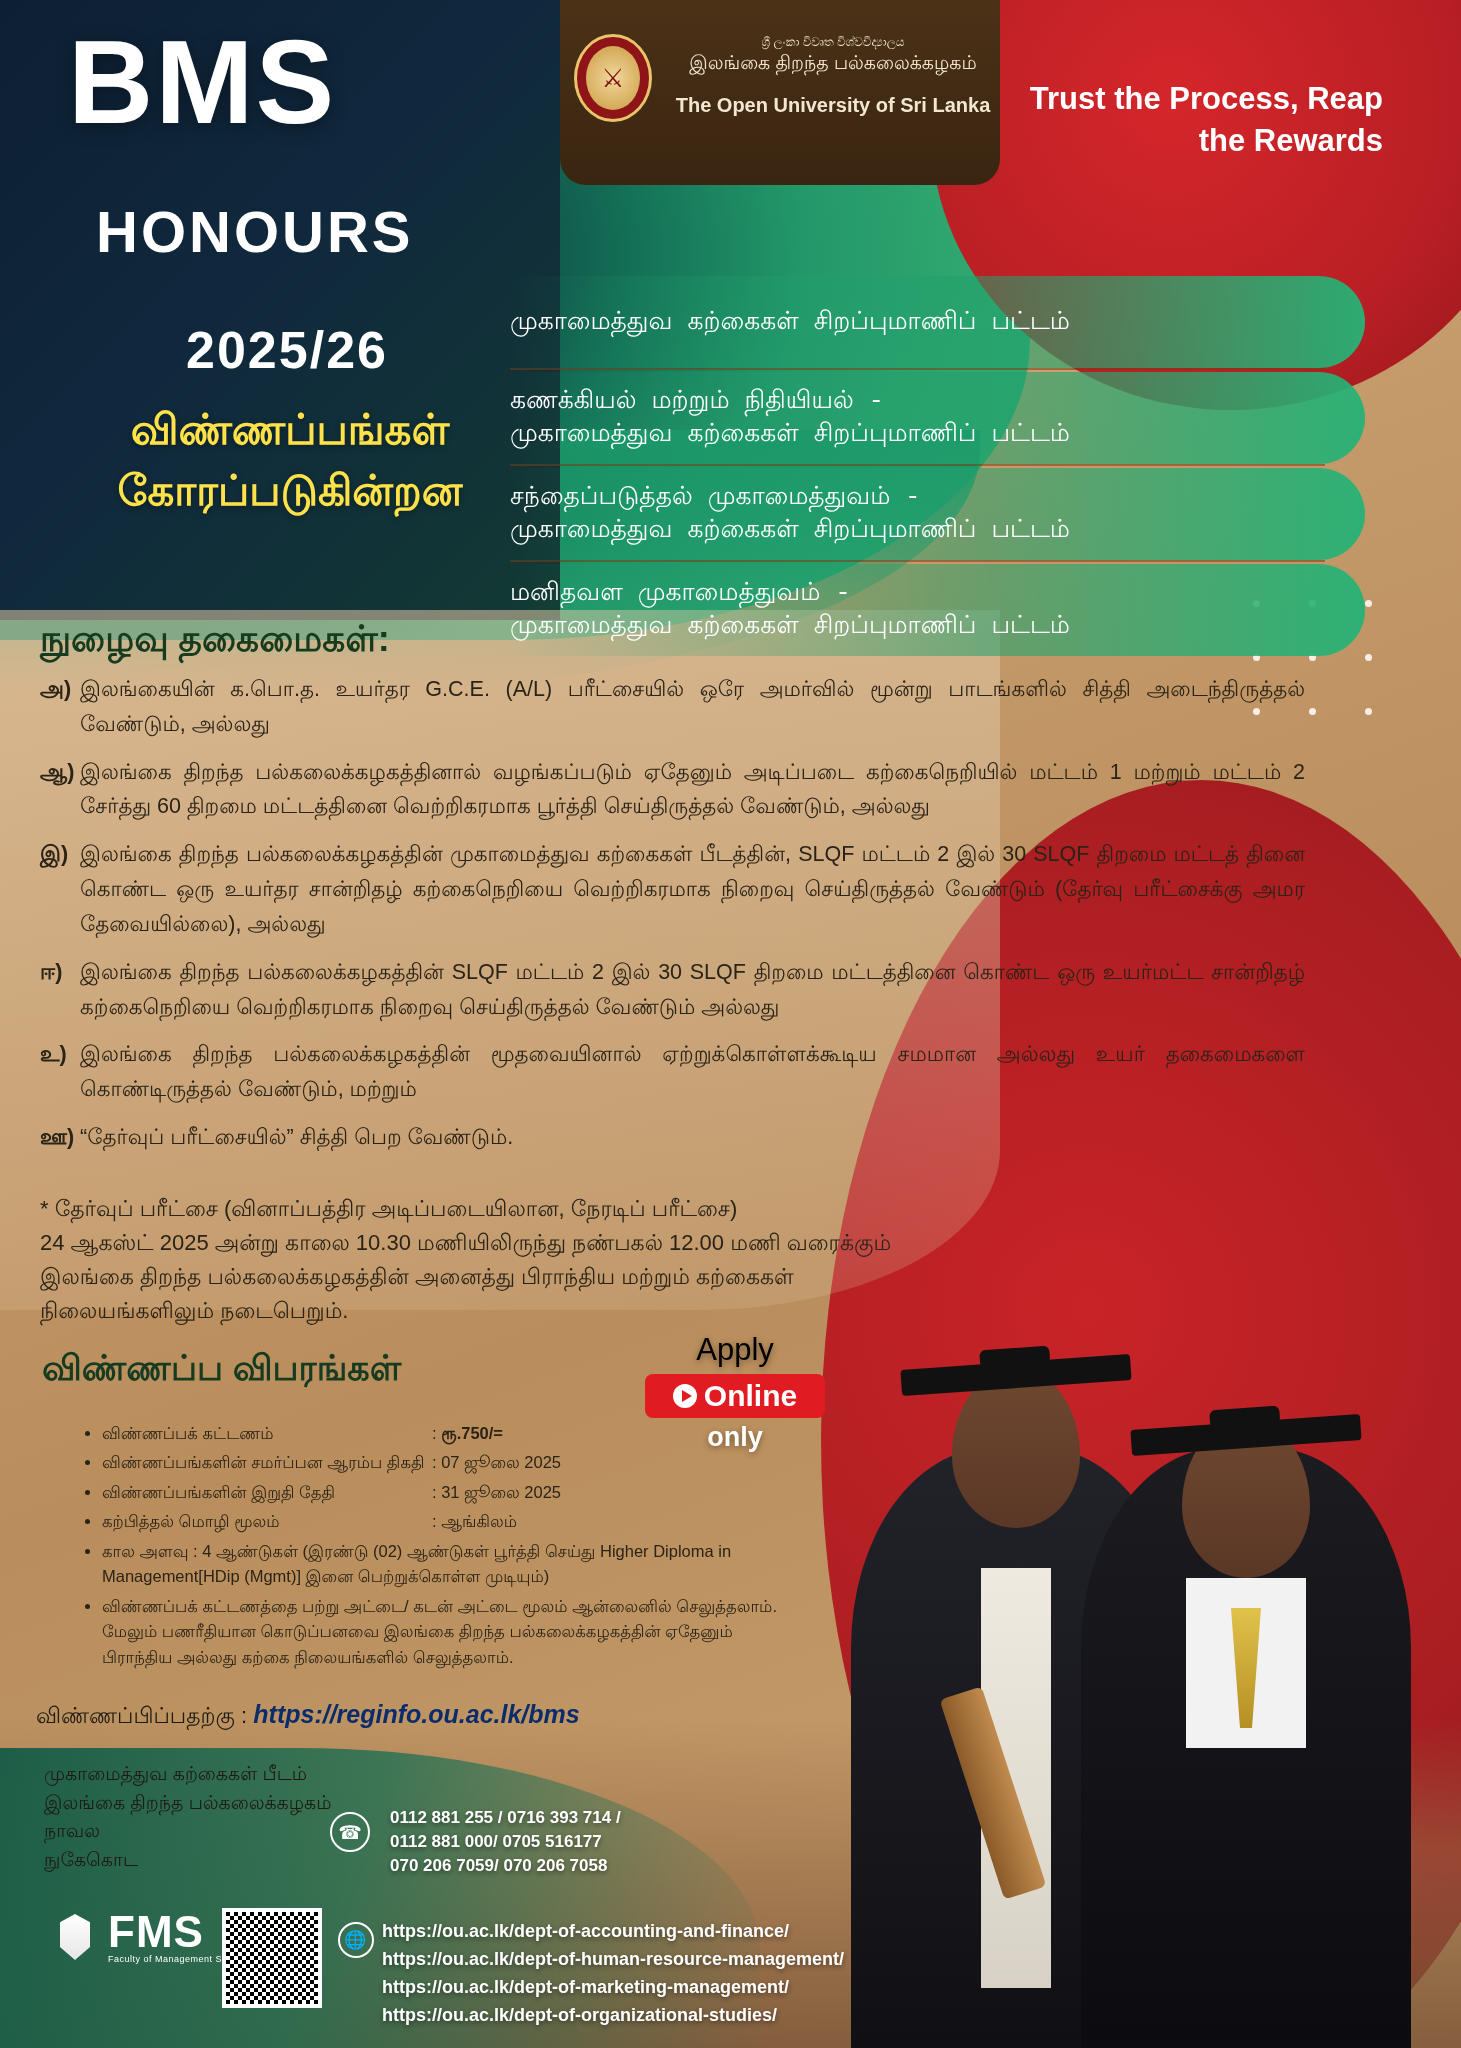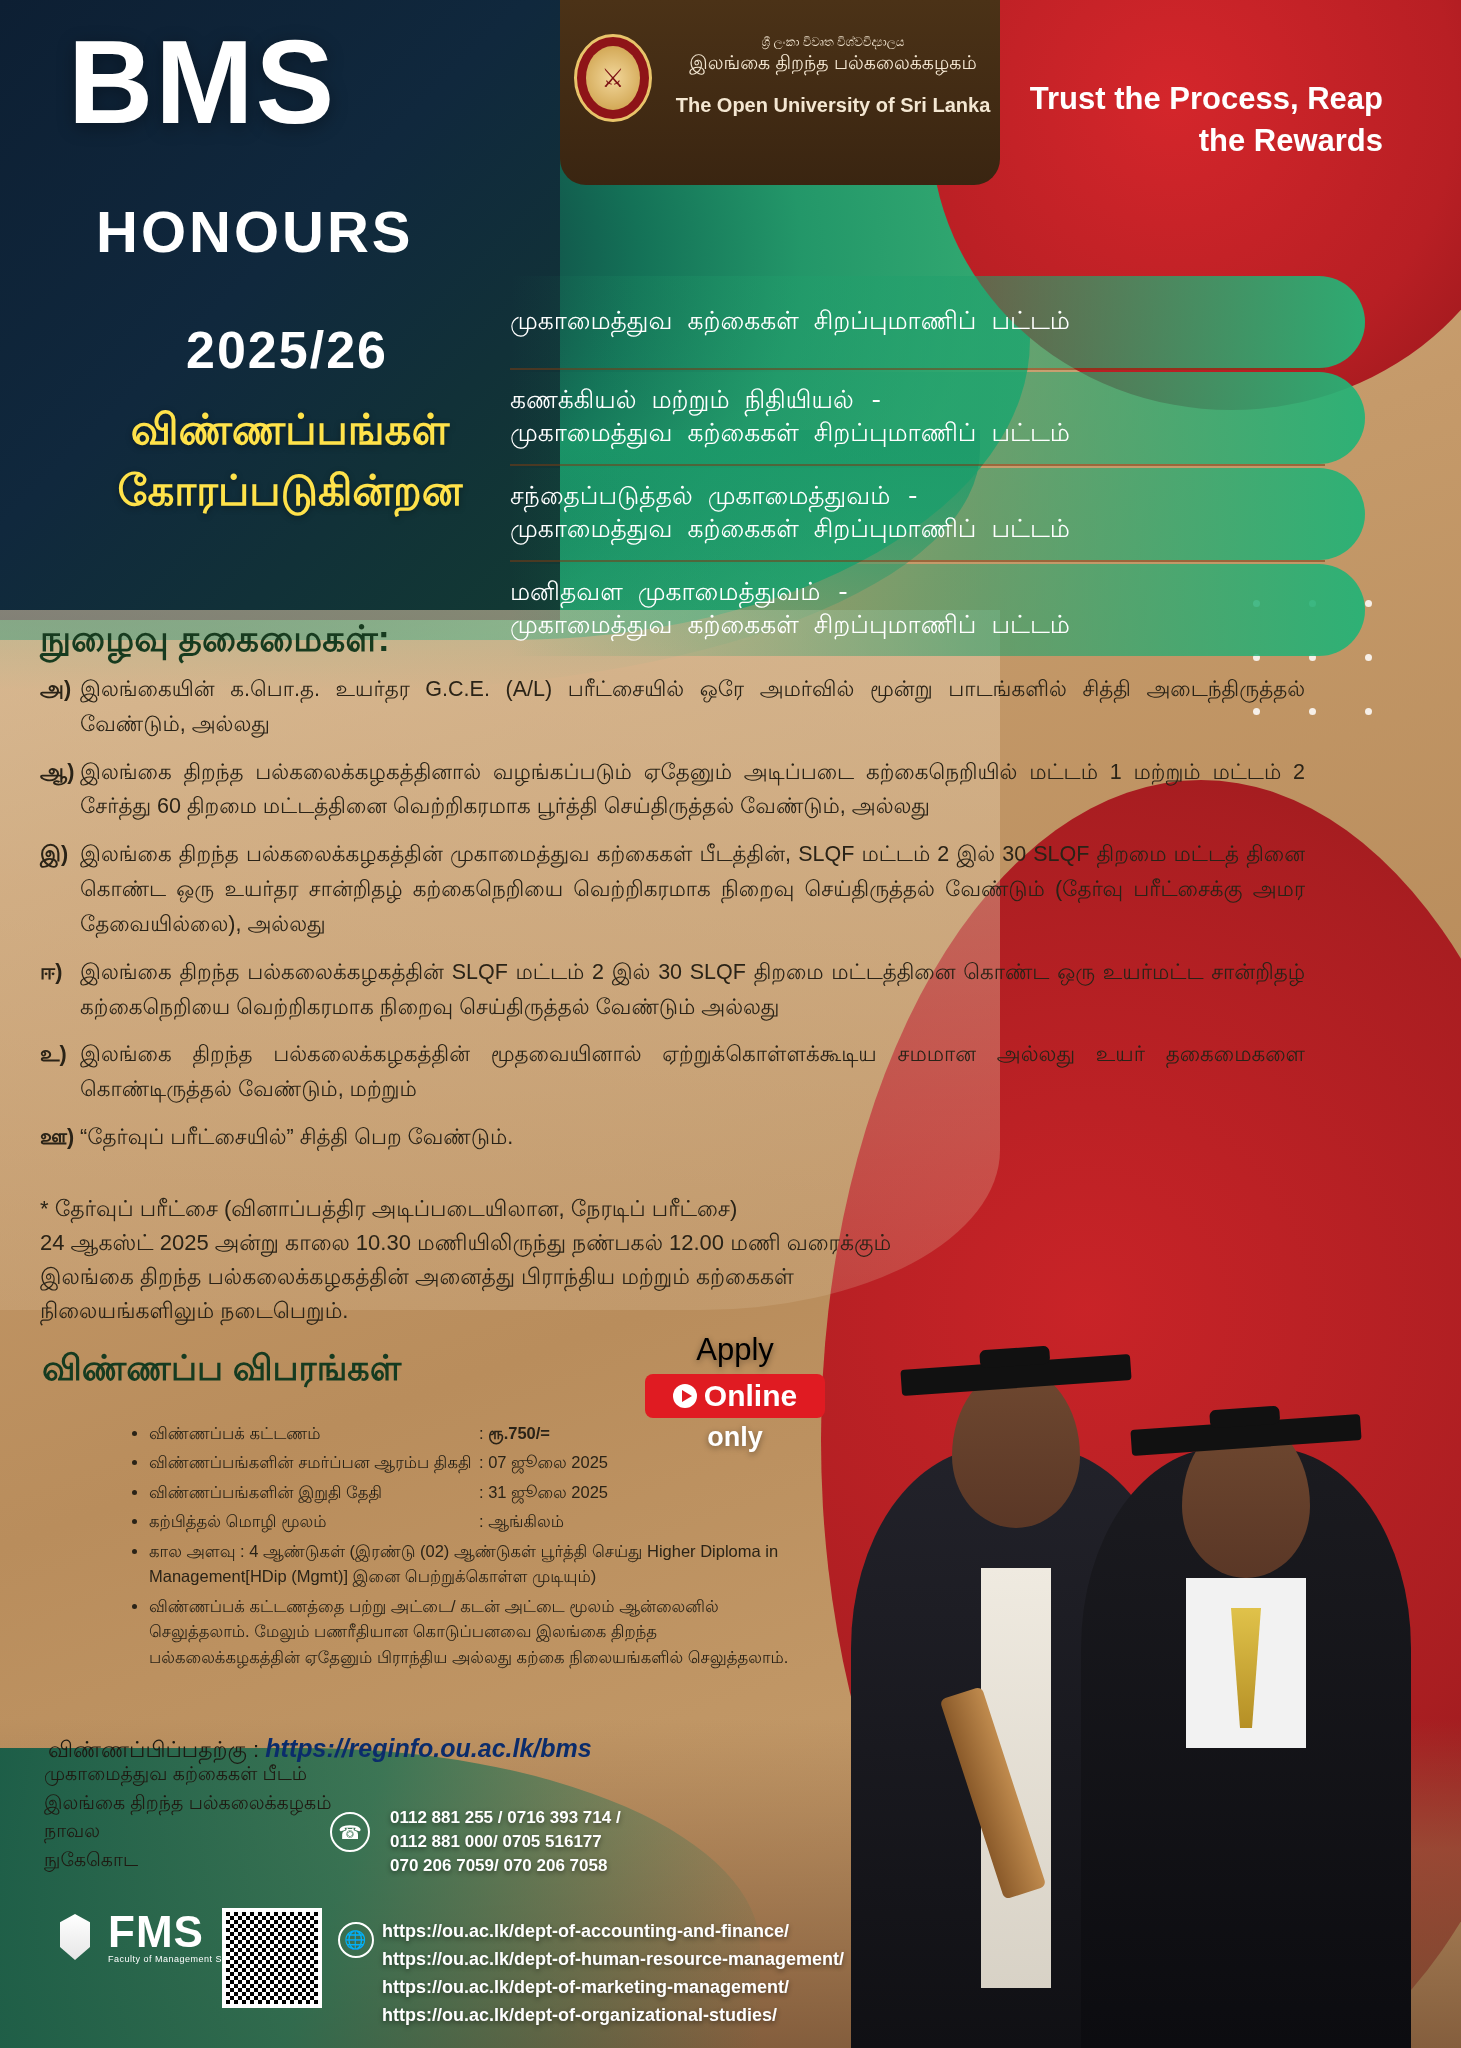--- a/index.html
+++ b/index.html
@@ -74,34 +74,34 @@
   .qual{position:absolute;left:40px;top:672px;width:1265px;color:#2a2317;font-size:21.5px;line-height:1.62;}
   .qual .row{display:flex;margin-bottom:13px;}
   .qual .mk{width:40px;flex:0 0 40px;font-weight:bold;color:#2a2317;}
   .qual .tx{flex:1;text-align:justify;}
 
   .note{position:absolute;left:40px;top:1192px;width:880px;color:#2a2317;font-size:22px;line-height:1.55;}
 
   
   .app-title{position:absolute;left:42px;top:1348px;color:#163b20;font-weight:bold;font-size:35px;}
   .app-list{position:absolute;left:62px;top:1404px;width:700px;color:#2a2317;font-size:16.5px;line-height:1.55;}
-  .app-list li{margin-bottom:4px;margin-left:47px;}
+  .app-list li{margin-bottom:4px;}
   .app-list .lbl{display:inline-block;min-width:330px;}
   .app-list b{font-weight:bold;}
 
   .apply{position:absolute;left:645px;top:1332px;width:180px;text-align:center;}
   .apply .a1{color:#000000;font-size:31px;font-weight:normal;text-shadow:0 2px 6px rgba(0,0,0,.4);}
   .apply .box{margin:6px 0 4px;background:#e01b22;border-radius:8px;color:#fff;font-weight:bold;font-size:30px;
       padding:5px 6px;display:flex;align-items:center;justify-content:center;gap:7px;}
   .apply .play{width:24px;height:24px;border-radius:50%;background:#fff;position:relative;}
   .apply .play:after{content:"";position:absolute;left:9px;top:6px;border-left:10px solid #e01b22;
       border-top:6px solid transparent;border-bottom:6px solid transparent;}
   .apply .a2{color:#fff;font-size:27px;font-weight:bold;text-shadow:0 2px 6px rgba(0,0,0,.4);}
 
-  .applyurl{position:absolute;left:48px;top:1700px;font-size:22px;color:#1c1a12;margin-top:34px;}
+  .applyurl{position:absolute;left:36px;top:1700px;font-size:22px;color:#1c1a12;}
   .applyurl .u{color:#0b2c6b;font-weight:bold;font-style:italic;font-size:25px;}
 
   .addr{position:absolute;left:44px;top:1760px;color:#1f1a12;font-size:19px;line-height:1.5;}
 
   .phones{position:absolute;left:390px;top:1806px;color:#fff;font-weight:bold;font-size:17px;line-height:1.42;
       text-shadow:0 2px 5px rgba(0,0,0,.45);}
   .phicon{position:absolute;left:330px;top:1812px;width:36px;height:36px;border-radius:50%;border:2px solid #fff;
       color:#fff;display:flex;align-items:center;justify-content:center;font-size:19px;}
 
   .links{position:absolute;left:382px;top:1918px;color:#fff;font-size:18px;line-height:1.55;font-weight:bold;

